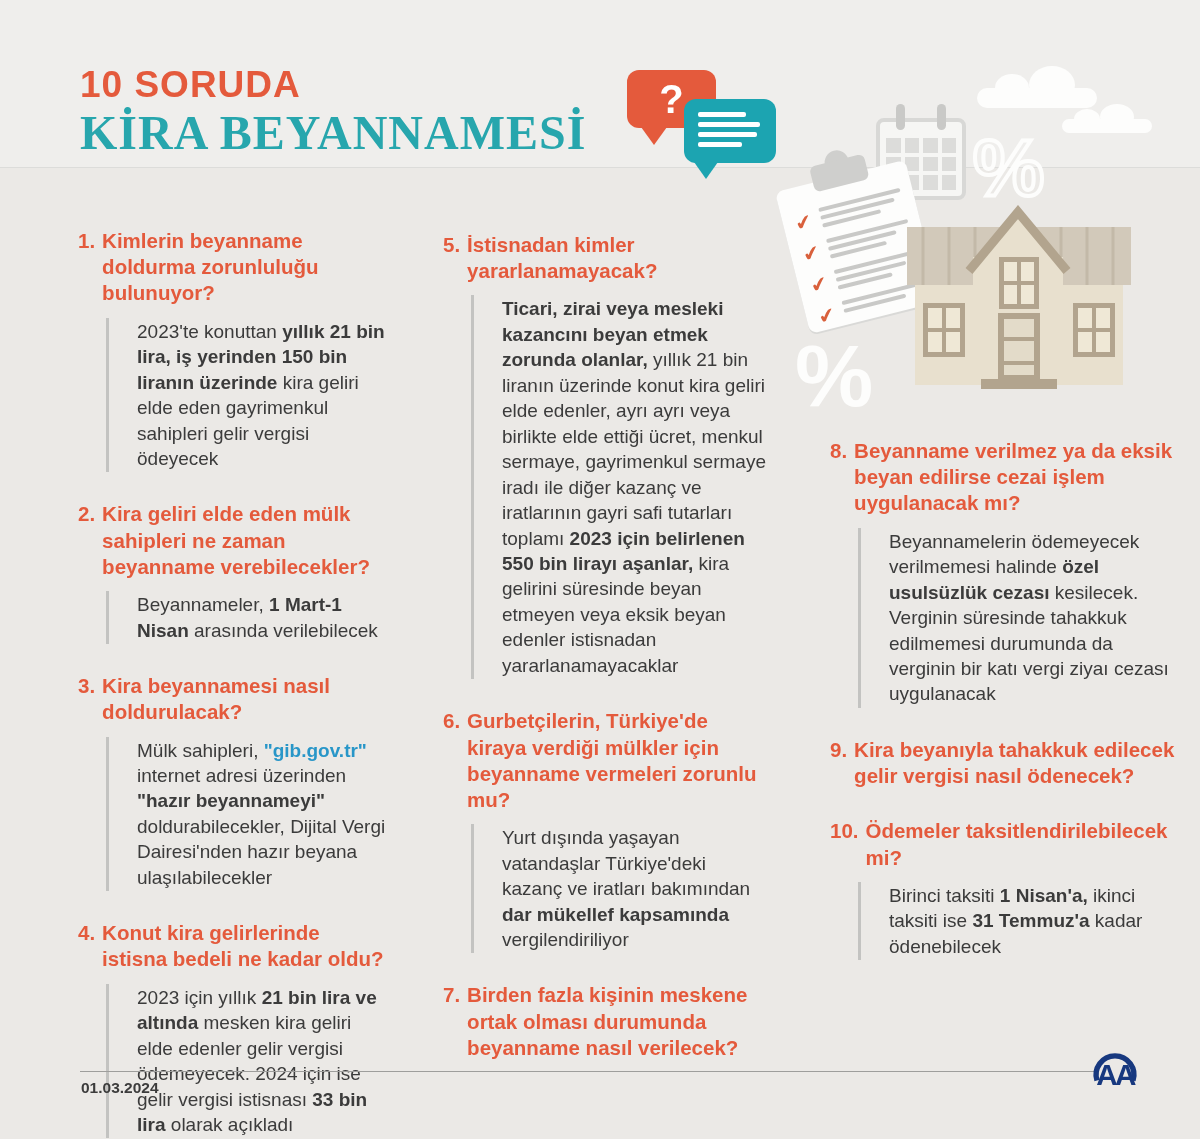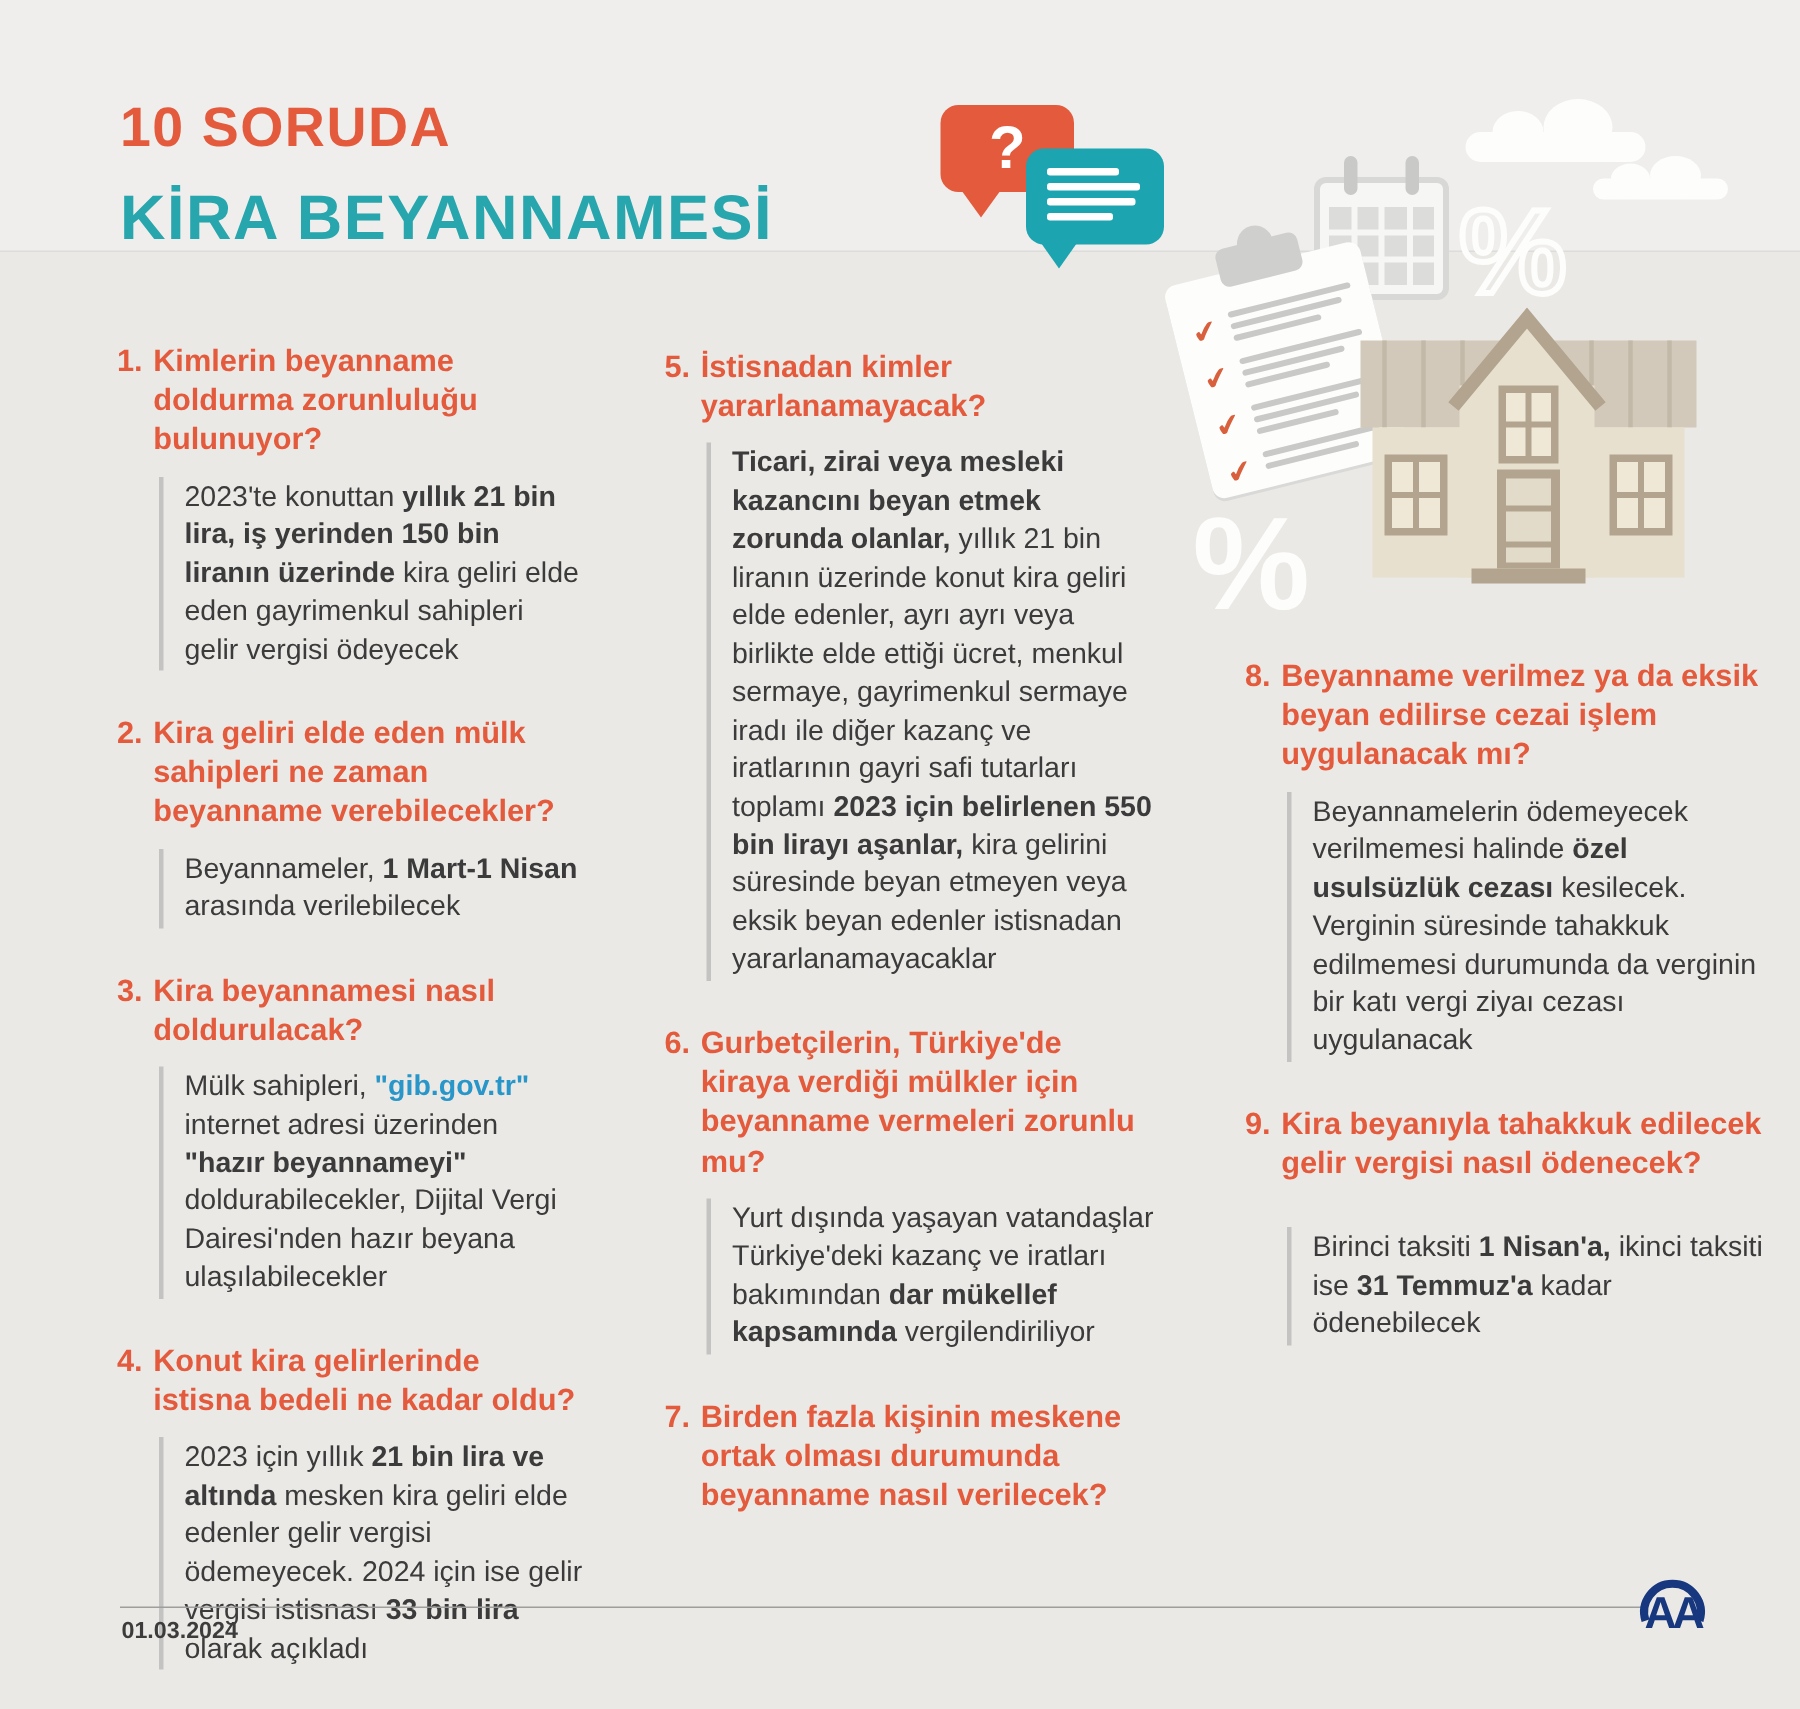--- a/index.html
+++ b/index.html
@@ -11,21 +11,21 @@
     --navy:#17387f;
   }
   *{margin:0;padding:0;box-sizing:border-box;}
   body{font-family:"Liberation Sans","DejaVu Sans",sans-serif;background:#ebe9e6;}
   #stage{position:relative;width:1200px;height:1139px;background:#ebe9e6;overflow:hidden;}
 
   
   .header-band{position:absolute;left:0;top:0;width:1200px;height:168px;background:#efeeec;border-bottom:1px solid #dcdcda;}
   .title{position:absolute;left:80px;top:66px;line-height:1.0;}
   .title .l1{font-size:37px;font-weight:bold;letter-spacing:1px;color:var(--orange);}
-  .title .l2{font-size:42px;font-weight:bold;letter-spacing:1px;color:var(--teal);margin-top:21px;}
+  .title .l2{font-size:48px;font-weight:bold;letter-spacing:1px;color:var(--teal);margin-top:6px;font-family:Liberation Serif, serif;}
 
   
   .bubble{position:absolute;border-radius:12px;}
   .bubble-q{left:627px;top:70px;width:89px;height:58px;background:var(--orange);display:flex;align-items:center;justify-content:center;}
   .bubble-q:after{content:"";position:absolute;left:14px;bottom:-17px;width:0;height:0;
     border-left:13px solid transparent;border-right:13px solid transparent;border-top:18px solid var(--orange);}
   .bubble-q .qm{color:#fff;font-size:40px;font-weight:bold;line-height:1;}
   .bubble-a{left:684px;top:99px;width:92px;height:64px;background:#1ca4b1;padding:13px 0 0 14px;}
   .bubble-a:after{content:"";position:absolute;left:10px;bottom:-16px;width:0;height:0;
     border-left:12px solid transparent;border-right:12px solid transparent;border-top:17px solid #1ca4b1;}
@@ -63,21 +63,21 @@
   .house{position:absolute;left:903px;top:205px;}
 
   
   .col{position:absolute;}
   .col1{left:78px;top:228px;width:312px;}
   .col2{left:443px;top:232px;width:326px;}
   .col3{left:830px;top:438px;width:354px;}
   .qa{margin-bottom:29px;}
   .q-head{display:flex;gap:7px;color:var(--orange);font-weight:bold;font-size:20.5px;line-height:1.28;margin-bottom:11px;}
   .q-num{white-space:nowrap;}
-  .q-ans{margin-left:28px;border-left:3px solid var(--rule);padding:1px 0 1px 14px;
+  .q-ans{margin-left:28px;border-left:3px solid var(--rule);padding:1px 0 1px 28px;
     color:var(--ink);font-size:19px;line-height:1.34;}
   .q-ans .b{font-weight:bold;}
   .q-ans .link{font-weight:bold;color:var(--blue);}
 
   
   .footer-line{position:absolute;left:80px;top:1071px;width:1014px;height:1px;background:#9e9e9c;}
   .footer-date{position:absolute;left:81px;top:1079px;font-size:15.5px;color:#3c3c3c;font-weight:bold;}
   .aa-logo{position:absolute;left:1088px;top:1044px;}
 </style>
 </head>
@@ -265,20 +265,24 @@
         </div>
       <div class="q-ans"><span>Beyannamelerin ödemeyecek verilmemesi halinde </span><span class="b">özel usulsüzlük cezası</span><span> kesilecek. Verginin süresinde tahakkuk edilmemesi durumunda da verginin bir katı vergi ziyaı cezası uygulanacak</span></div>
     </div>
     <div class="qa">
       <div class="q-head">
           <span class="q-num">9.</span>
           <span>Kira beyanıyla tahakkuk edilecek gelir vergisi nasıl ödenecek?</span>
         </div>
     </div>
     <div class="qa">
+      <div class="q-head">
+          <span class="q-num">10.</span>
+          <span>Ödemeler taksitlendirilebilecek mi?</span>
+        </div>
       <div class="q-ans"><span>Birinci taksiti </span><span class="b">1 Nisan'a,</span><span> ikinci taksiti ise </span><span class="b">31 Temmuz'a</span><span> kadar ödenebilecek</span></div>
     </div>
   </div>
 
   <div class="footer-line"></div>
   <div class="footer-date">01.03.2024</div>
   <svg class="aa-logo" width="54" height="46" viewBox="0 0 60 50">
     <path d="M10 40 A21 21 0 1 1 50 40" fill="none" stroke="#17387f" stroke-width="6"></path>
     <text x="30" y="45" text-anchor="middle" font-family="Liberation Sans, sans-serif" font-size="33" font-weight="bold" fill="#17387f" letter-spacing="-3">AA</text>
   </svg>

